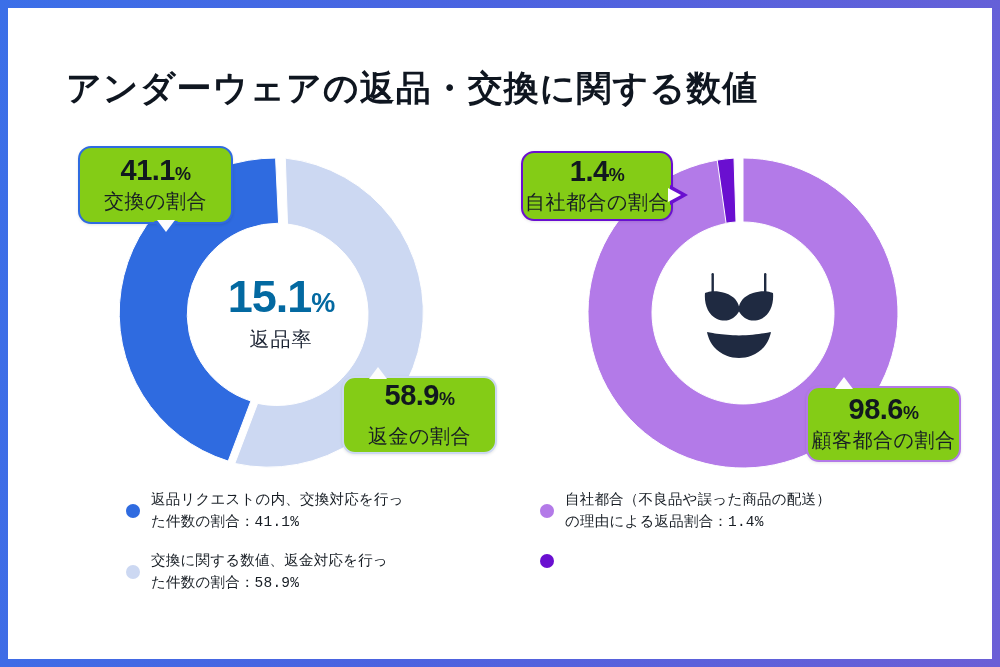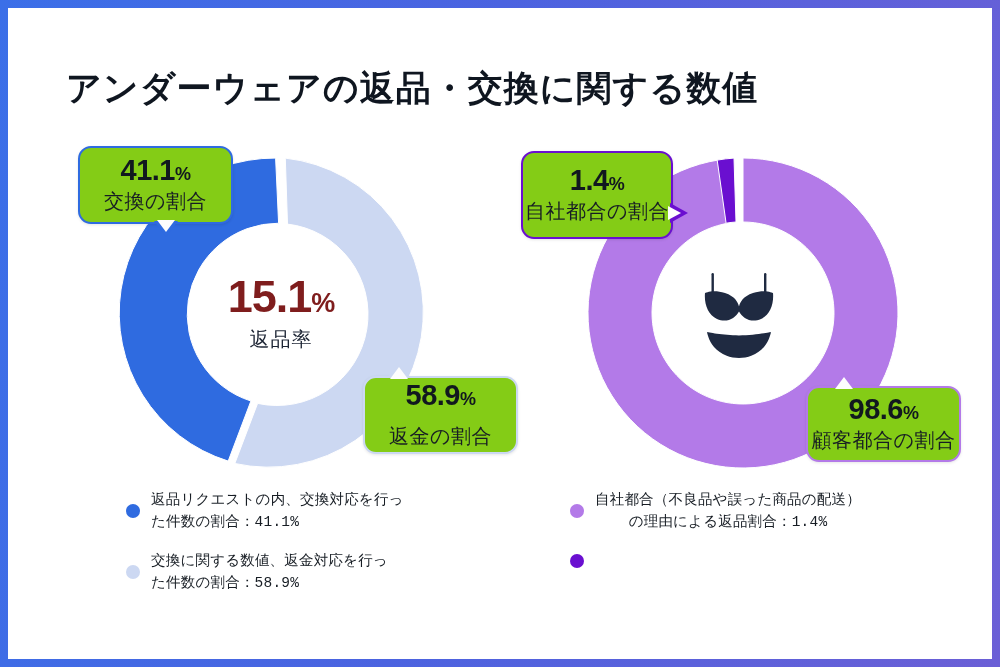--- a/index.html
+++ b/index.html
@@ -30,21 +30,21 @@
   #donut-left{left:108px;top:140px;width:330px;height:330px;}
   #donut-right{left:566px;top:140px;width:330px;height:330px;}
   .donut-svg{width:100%;height:100%;display:block;}
 
   .center-label{
     position:absolute;left:0;top:0;width:100%;height:100%;
     display:flex;flex-direction:column;align-items:center;justify-content:center;
     pointer-events:none;
   }
   .center-pct{
-    font-size:45px;font-weight:700;color:#7f1d1d;line-height:1;
+    font-size:45px;font-weight:700;color:#0369a1;line-height:1;
     letter-spacing:-1px;
   }
   .center-pct .sym{font-size:27px;font-weight:700;}
   .center-sub{font-size:20px;color:#1c2433;margin-top:7px;letter-spacing:1px;}
 
   .center-icon{
     position:absolute;left:0;top:0;width:100%;height:100%;
     display:flex;align-items:center;justify-content:center;pointer-events:none;
   }
 
@@ -72,37 +72,37 @@
     border-left:12px solid transparent;border-right:12px solid transparent;
     border-top:16px solid #2f6be0;
   }
   #callout-exchange .tail-in{
     position:absolute;left:77px;bottom:-10px;width:0;height:0;
     border-left:9px solid transparent;border-right:9px solid transparent;
     border-top:12px solid #fdfdfd;
   }
 
   #callout-refund{
-    left:355px;top:368px;width:155px;height:78px;
+    left:334px;top:368px;width:155px;height:78px;
     border:2.5px solid #ccd8f2;
     gap:10px;
   }
   #callout-refund .tail{
     left:22px;top:-16px;
     border-left:12px solid transparent;border-right:12px solid transparent;
     border-bottom:16px solid #ccd8f2;
   }
   #callout-refund .tail-in{
     position:absolute;left:25px;top:-11px;width:0;height:0;
     border-left:9px solid transparent;border-right:9px solid transparent;
     border-bottom:12px solid #fdfdfd;
   }
 
   #callout-company{
-    left:513px;top:143px;width:152px;height:88px;
+    left:513px;top:143px;width:152px;height:70px;
     border:2.5px solid #6a0fd0;
   }
   #callout-company .tail{
     right:-17px;bottom:14px;
     border-top:10px solid transparent;border-bottom:10px solid transparent;
     border-left:18px solid #6a0fd0;
   }
   #callout-company .tail-in{
     position:absolute;right:-10px;bottom:17px;width:0;height:0;
     border-top:7px solid transparent;border-bottom:7px solid transparent;
@@ -120,21 +120,21 @@
   }
   #callout-customer .tail-in{
     position:absolute;left:27px;top:-11px;width:0;height:0;
     border-left:9px solid transparent;border-right:9px solid transparent;
     border-bottom:12px solid #fdfdfd;
   }
 
   
   .legend{position:absolute;}
   #legend-left{left:118px;top:481px;width:330px;}
-  #legend-right{left:562px;top:481px;width:370px;text-align:center;}
+  #legend-right{left:532px;top:481px;width:370px;}
   .legend-item{display:flex;align-items:center;margin-bottom:16px;}
   .legend-dot{
     width:14px;height:14px;border-radius:50%;flex:0 0 14px;margin-right:11px;
   }
   .legend-text{font-size:14.5px;line-height:1.55;color:#171d24;letter-spacing:.2px;font-family:Liberation Mono, monospace;}
 
   
   #logo{position:absolute;left:33px;top:608px;display:flex;align-items:center;}
   #logo-mark{width:36px;height:26px;margin-right:8px;}
   #logo-text{font-size:25px;font-weight:500;color:#11181f;letter-spacing:-0.3px;}

